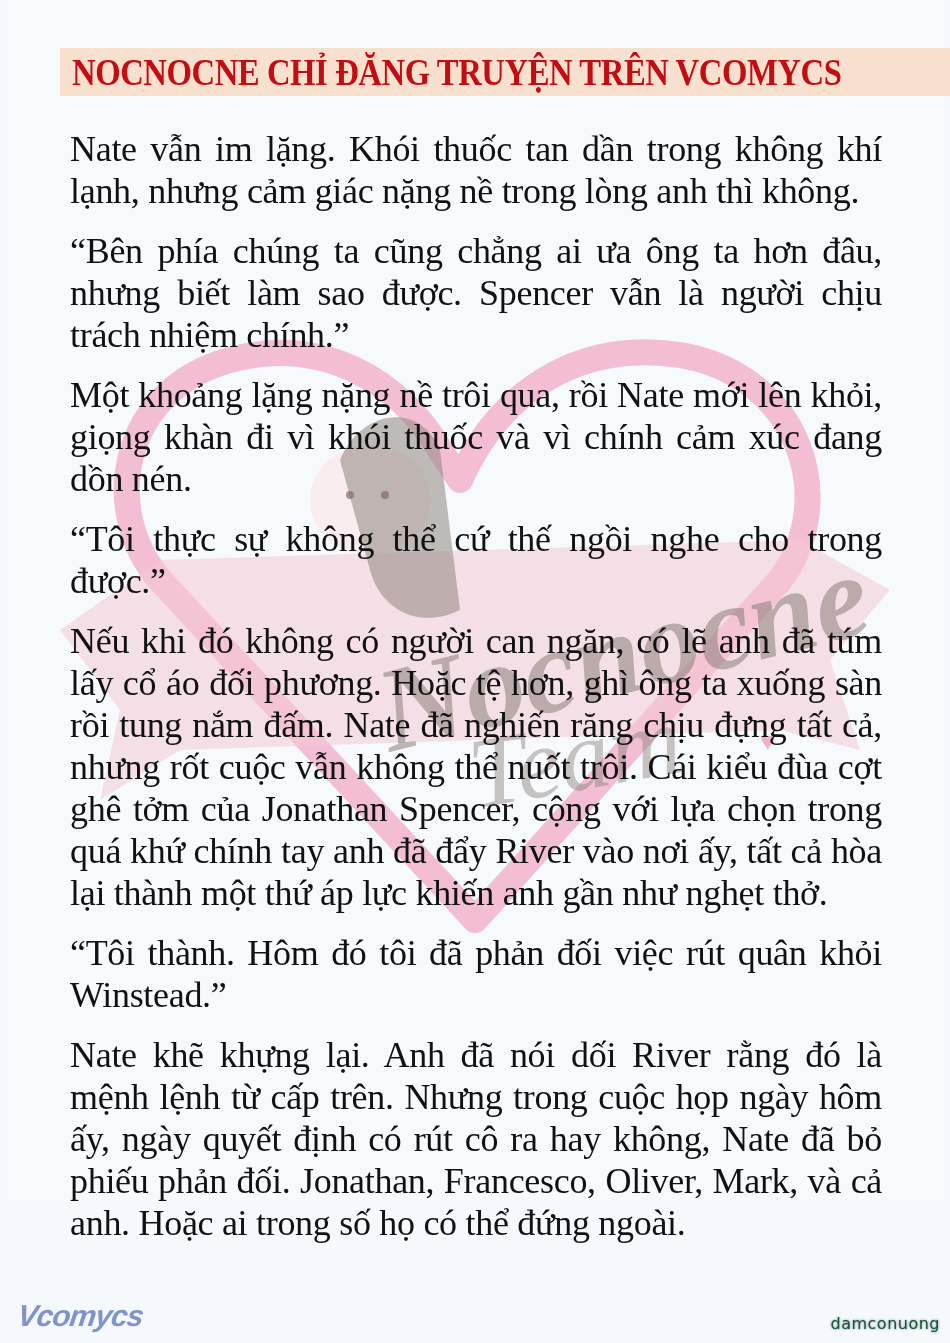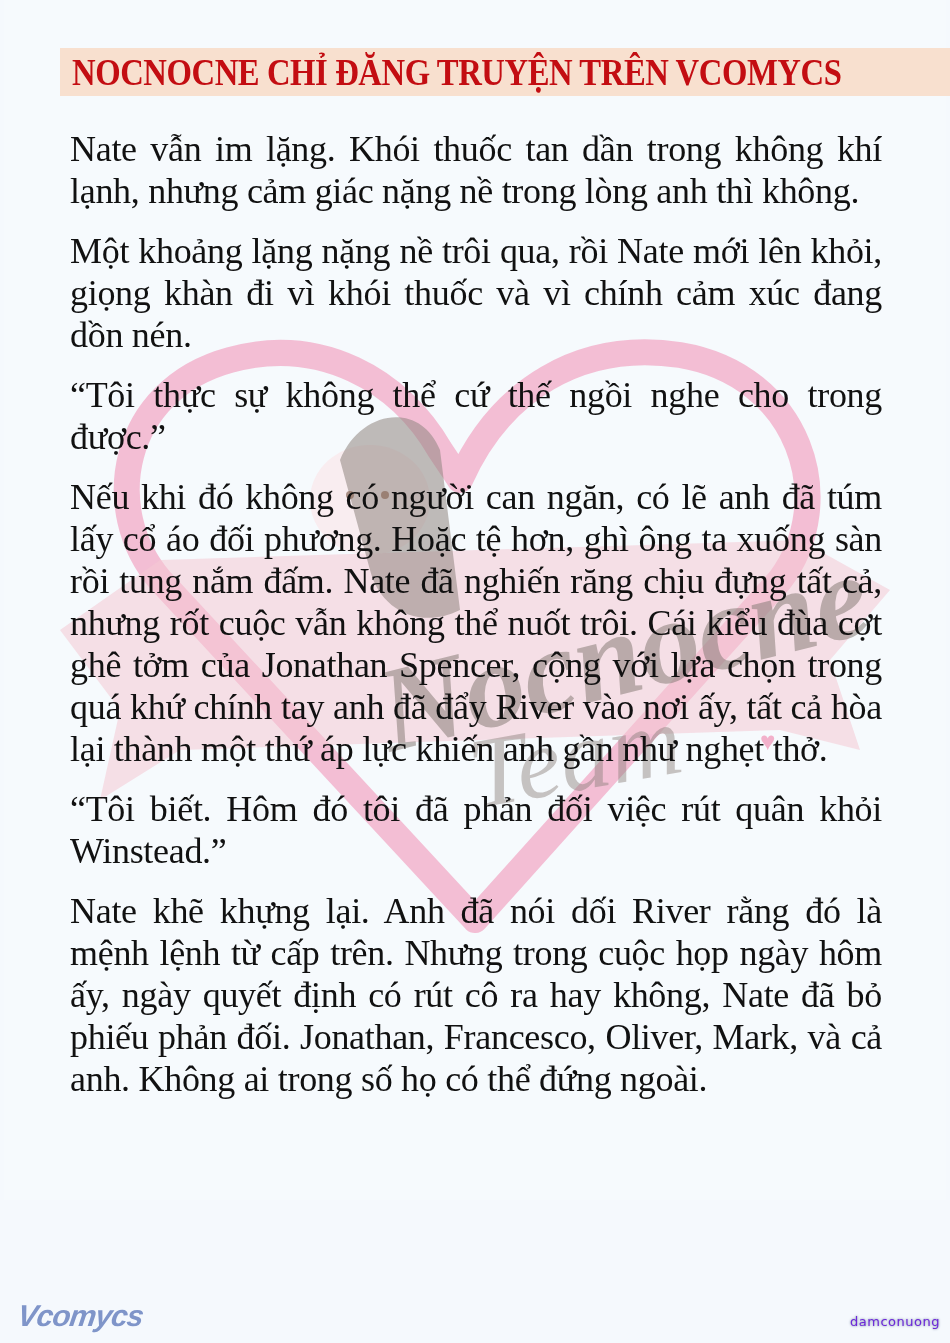--- a/index.html
+++ b/index.html
@@ -57,21 +57,21 @@
     position: absolute; left: 18px; top: 1299px;
     font-family: "Liberation Sans", "DejaVu Sans", sans-serif;
     font-style: italic; font-weight: bold;
     font-size: 30px; color: #7f95c9;
     letter-spacing: -1px;
     transform: skewX(-8deg);
   }
   .credit {
     position: absolute; right: 10px; top: 1314px;
     font-family: "DejaVu Sans", sans-serif;
-    font-size: 13px; color: #6d28d9;
+    font-size: 16px; color: #14532d;
     text-shadow: 0 0 3px #a8b3c6, 0 0 2px #9aa7bc;
     letter-spacing: 0.5px;
   }
 </style>
 </head>
 <body>
 
 <div class="page">
   <div class="inner-panel"></div>
 
@@ -90,22 +90,23 @@
     <text x="430" y="470" font-family="Liberation Serif, serif" font-style="italic" font-size="100" fill="#8a7f7a" opacity="0.45" transform="rotate(-10 480 440)">Team</text>
     <text x="720" y="420" font-size="26" fill="#f2a0bf" opacity="0.8">♥</text>
   </svg>
 
   <div class="banner">
     <span class="banner-text">NOCNOCNE CHỈ ĐĂNG TRUYỆN TRÊN VCOMYCS</span>
   </div>
 
   <div class="content">
     <p class="para">Nate vẫn im lặng. Khói thuốc tan dần trong không khí lạnh, nhưng cảm giác nặng nề trong lòng anh thì không.</p>
+    <p class="para">“Bên phía chúng ta cũng chẳng ai ưa ông ta hơn đâu, nhưng biết làm sao được. Spencer vẫn là người chịu trách nhiệm chính.”</p>
     <p class="para">Một khoảng lặng nặng nề trôi qua, rồi Nate mới lên khỏi, giọng khàn đi vì khói thuốc và vì chính cảm xúc đang dồn nén.</p>
     <p class="para">“Tôi thực sự không thể cứ thế ngồi nghe cho trong được.”</p>
     <p class="para">Nếu khi đó không có người can ngăn, có lẽ anh đã túm lấy cổ áo đối phương. Hoặc tệ hơn, ghì ông ta xuống sàn rồi tung nắm đấm. Nate đã nghiến răng chịu đựng tất cả, nhưng rốt cuộc vẫn không thể nuốt trôi. Cái kiểu đùa cợt ghê tởm của Jonathan Spencer, cộng với lựa chọn trong quá khứ chính tay anh đã đẩy River vào nơi ấy, tất cả hòa lại thành một thứ áp lực khiến anh gần như nghẹt thở.</p>
-    <p class="para">“Tôi biết. Hôm đó tôi đã phản đối việc rút quân khỏi Winstead.”</p>
-    <p class="para">Nate khẽ khựng lại. Anh đã nói dối River rằng đó là mệnh lệnh từ cấp trên. Nhưng trong cuộc họp ngày hôm ấy, ngày quyết định có rút cô ra hay không, Nate đã bỏ phiếu phản đối. Jonathan, Francesco, Oliver, Mark, và cả anh. Không ai trong số họ có thể đứng ngoài.</p>
+    <p class="para">“Tôi thành. Hôm đó tôi đã phản đối việc rút quân khỏi Winstead.”</p>
+    <p class="para">Nate khẽ khựng lại. Anh đã nói dối River rằng đó là mệnh lệnh từ cấp trên. Nhưng trong cuộc họp ngày hôm ấy, ngày quyết định có rút cô ra hay không, Nate đã bỏ phiếu phản đối. Jonathan, Francesco, Oliver, Mark, và cả anh. Hoặc ai trong số họ có thể đứng ngoài.</p>
   </div>
 
   <div class="logo">Vcomycs</div>
   <div class="credit">damconuong</div>
 </div>
 
 </body></html>

